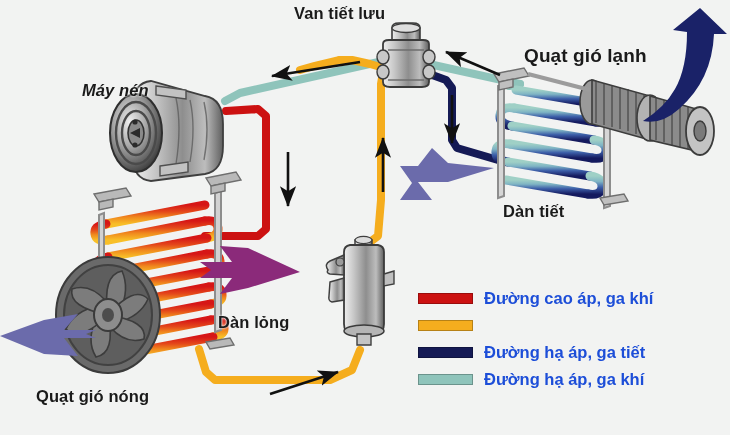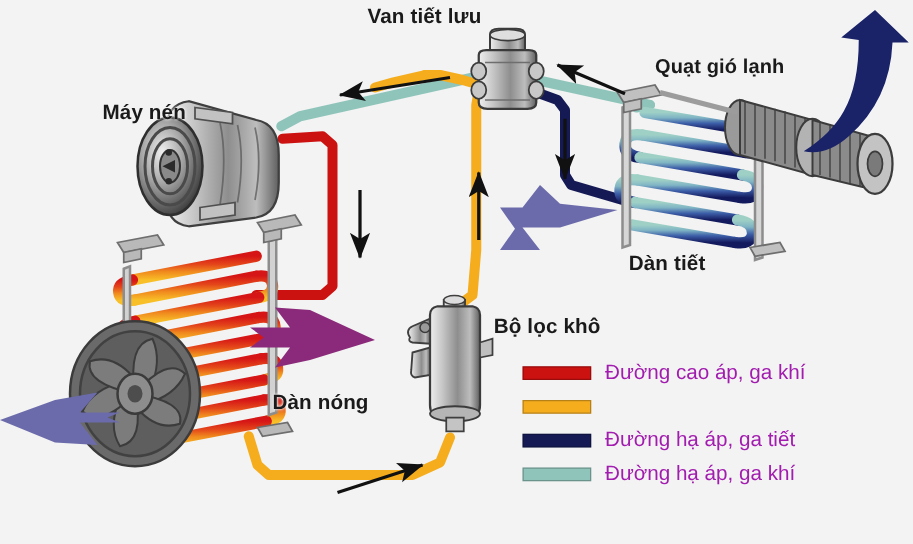--- a/index.html
+++ b/index.html
@@ -13,35 +13,35 @@
   #svg-diagram{position:absolute;left:0;top:0;}
   .lbl{
     position:absolute;
     color:#1a1a1a;
     font-weight:700;
     white-space:nowrap;
     letter-spacing:.1px;
     text-shadow:0 0 2px #f2f3f2, 0 0 3px #f2f3f2;
   }
   #lbl-van{left:294px;top:4px;font-size:16.5px;}
-  #lbl-maynen{left:82px;top:81px;font-size:16.5px;}
-  #lbl-quatlanh{left:524px;top:45px;font-size:16px;}
+  #lbl-maynen{left:82px;top:81px;font-size:16.5px;font-style:italic;}
+  #lbl-quatlanh{left:524px;top:45px;font-size:19px;}
   #lbl-danlanh{left:503px;top:202px;font-size:16.5px;}
   #lbl-dannong{left:218px;top:313px;font-size:16.5px;}
   #lbl-quatnong{left:36px;top:387px;font-size:16.5px;}
   #lbl-boloc{left:395px;top:252px;font-size:16.5px;}
 
   #legend{position:absolute;left:418px;top:285px;}
   .lg-row{display:flex;align-items:center;height:27px;}
   .lg-swatch{
     width:55px;height:11px;margin-right:11px;flex:none;
     border:1px solid rgba(0,0,0,.25);
     box-sizing:border-box;
   }
-  .lg-text{font-size:16.5px;font-weight:400;color:#a21caf;white-space:nowrap;}
+  .lg-text{font-size:16.5px;font-weight:700;color:#1d4ed8;white-space:nowrap;}
 </style>
 </head>
 <body style="background: rgb(242, 243, 242);">
 
 <div id="stage">
 
   <svg id="svg-diagram" width="730" height="435" viewBox="0 0 730 435">
     <defs>
       <linearGradient id="gCond" x1="0" y1="0" x2="0" y2="1">
         <stop offset="0%" stop-color="#d61616"></stop>
@@ -299,22 +299,22 @@
       <line x1="383" y1="192" x2="383" y2="138"></line>
 
       <line x1="270" y1="394" x2="338" y2="372"></line>
     </g>
   </svg>
 
   <div class="lbl" id="lbl-van">Van tiết lưu</div>
   <div class="lbl" id="lbl-maynen">Máy nén</div>
   <div class="lbl" id="lbl-quatlanh">Quạt gió lạnh</div>
   <div class="lbl" id="lbl-danlanh">Dàn tiết</div>
-  <div class="lbl" id="lbl-dannong">Dàn nóng</div>
-  <div class="lbl" id="lbl-boloc">Bộ lọc khô</div>
+  <div class="lbl" id="lbl-dannong">Dàn lỏng</div>
+  <div class="lbl" id="lbl-quatnong">Quạt gió nóng</div>
 
   <div id="legend">
     <div class="lg-row">
       <span class="lg-swatch" style="background: rgb(204, 17, 17);"></span>
       <span class="lg-text">Đường cao áp, ga khí</span>
     </div>
     <div class="lg-row">
       <span class="lg-swatch" style="background: rgb(245, 173, 30);"></span>
     </div>
     <div class="lg-row">

